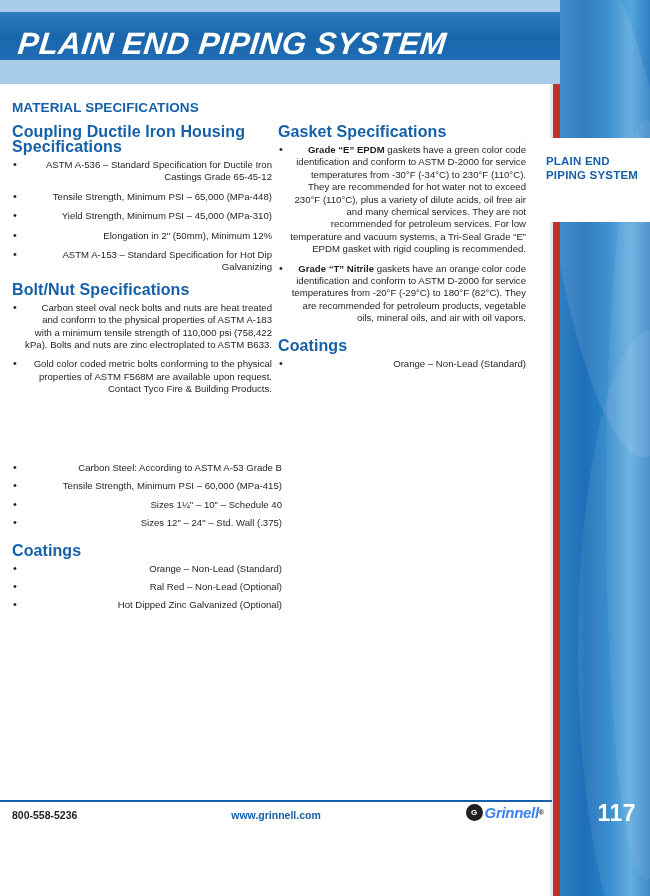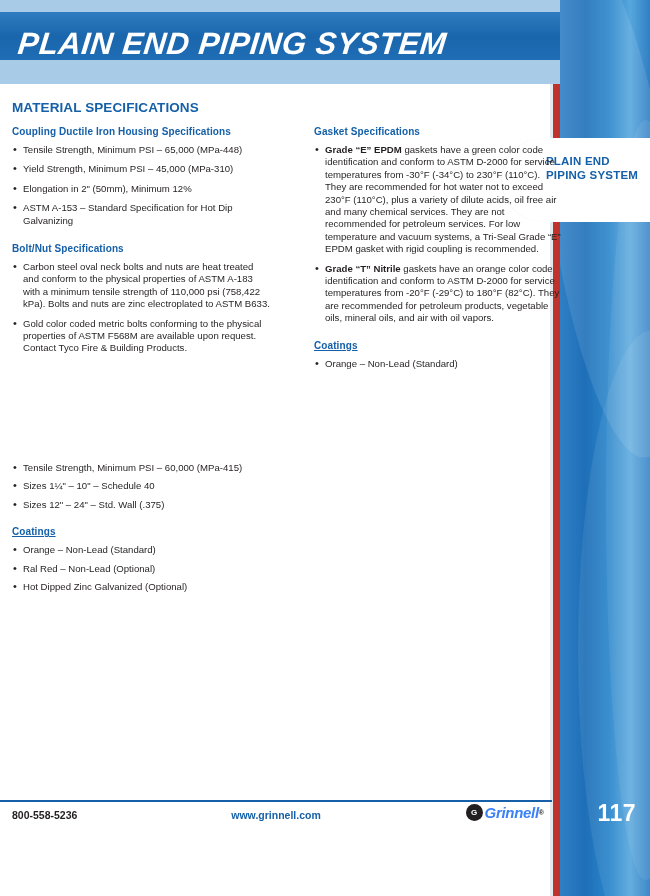--- a/index.html
+++ b/index.html
@@ -151,49 +151,48 @@
     position: absolute;
     left: 12px;
     top: 40px;
     width: 260px;
   }
   .col-right {
     position: absolute;
     left: 278px;
     top: 40px;
     width: 248px;
-    margin-left: 36px;
   }
   .col-left-2 {
     position: absolute;
     left: 12px;
     top: 378px;
     width: 270px;
   }
 
   h2.sec {
     margin: 0 0 5px 0;
-    font-size: 10px;
+    font-size: 16px;
     font-weight: bold;
     color: #1560a8;
     line-height: 15px;
     letter-spacing: 0.1px;
   }
   h2.sec.tight {
-    margin-top: 14px;
+    margin-top: 8px;
   }
   h2.sec.coat {
     margin-top: 13px;
-    text-decoration: underline;
   }
 
   ul.bl {
     margin: 0;
     padding: 0;
     list-style: none;
+    text-align: right;
   }
   ul.bl li {
     position: relative;
     padding-left: 11px;
     margin-bottom: 7px;
     font-size: 9.6px;
     line-height: 12.4px;
     color: #231f20;
   }
   ul.bl li:before {
@@ -312,20 +311,21 @@
   </div>
 
   <div class="content">
 
     <div class="mat-spec">MATERIAL SPECIFICATIONS</div>
 
     <div class="col-left">
 
       <h2 class="sec">Coupling Ductile Iron Housing Specifications</h2>
       <ul class="bl">
+        <li>ASTM A-536 – Standard Specification for Ductile Iron Castings Grade 65-45-12</li>
         <li>Tensile Strength, Minimum PSI – 65,000 (MPa-448)</li>
         <li>Yield Strength, Minimum PSI – 45,000 (MPa-310)</li>
         <li>Elongation in 2" (50mm), Minimum 12%</li>
         <li>ASTM A-153 – Standard Specification for Hot Dip Galvanizing</li>
       </ul>
 
       <h2 class="sec tight">Bolt/Nut Specifications</h2>
       <ul class="bl">
         <li>Carbon steel oval neck bolts and nuts are heat treated and conform to the physical properties of ASTM A-183 with a minimum tensile strength of 110,000 psi (758,422 kPa). Bolts and nuts are zinc electroplated to ASTM B633.</li>
         <li>Gold color coded metric bolts conforming to the physical properties of ASTM F568M are available upon request. Contact Tyco Fire &amp; Building Products.</li>
@@ -344,20 +344,21 @@
       <h2 class="sec coat">Coatings</h2>
       <ul class="bl">
         <li>Orange – Non-Lead (Standard)</li>
       </ul>
 
     </div>
 
     <div class="col-left-2">
 
       <ul class="bl tightgap">
+        <li>Carbon Steel: According to ASTM A-53 Grade B</li>
         <li>Tensile Strength, Minimum PSI – 60,000 (MPa-415)</li>
         <li>Sizes 1¼" – 10" – Schedule 40</li>
         <li>Sizes 12" – 24" – Std. Wall (.375)</li>
       </ul>
 
       <h2 class="sec coat">Coatings</h2>
       <ul class="bl tightgap">
         <li>Orange – Non-Lead (Standard)</li>
         <li>Ral Red – Non-Lead (Optional)</li>
         <li>Hot Dipped Zinc Galvanized (Optional)</li>

